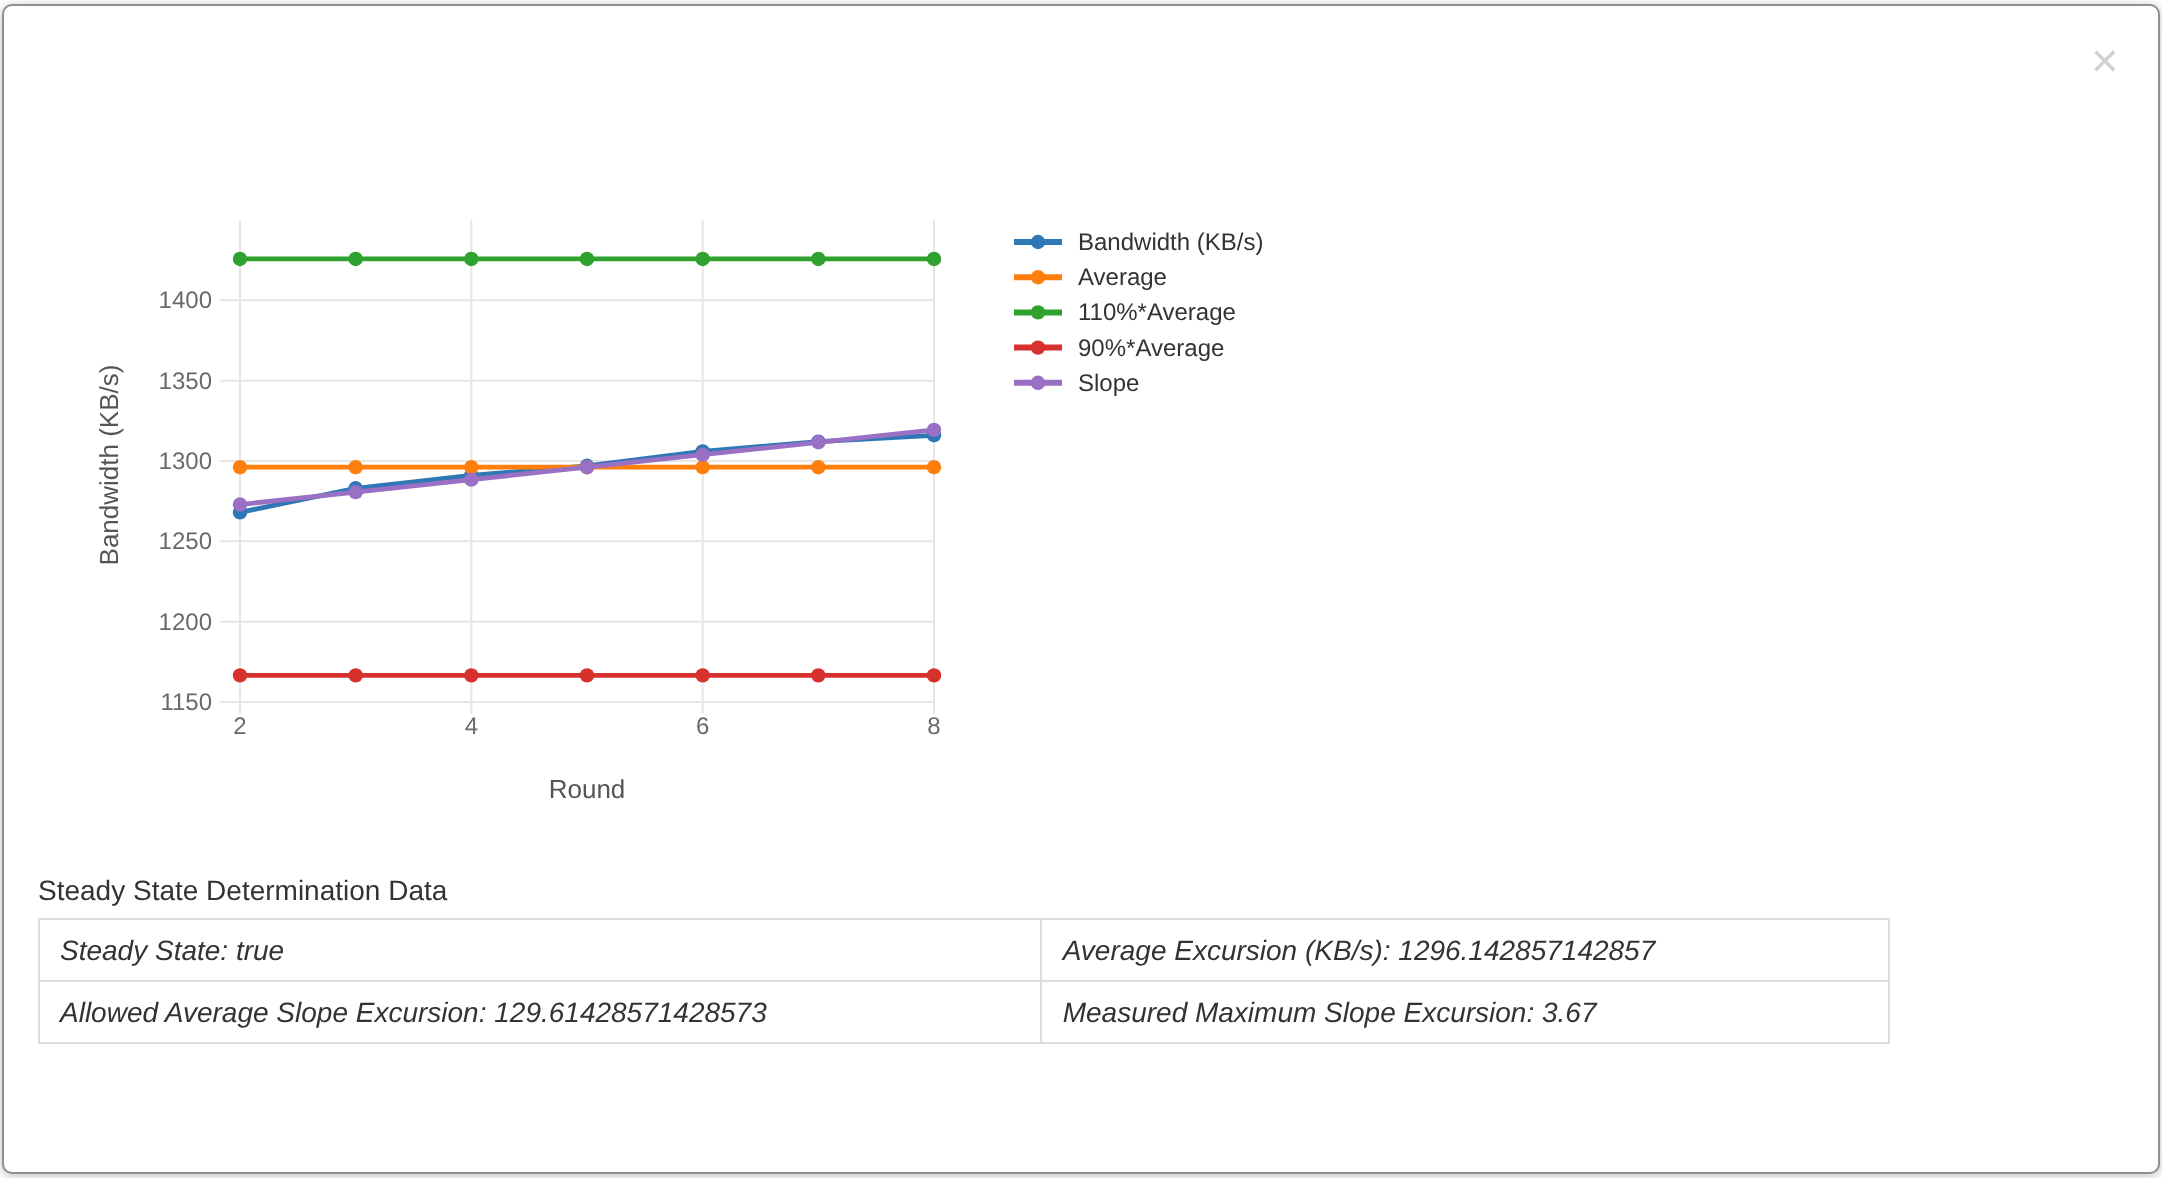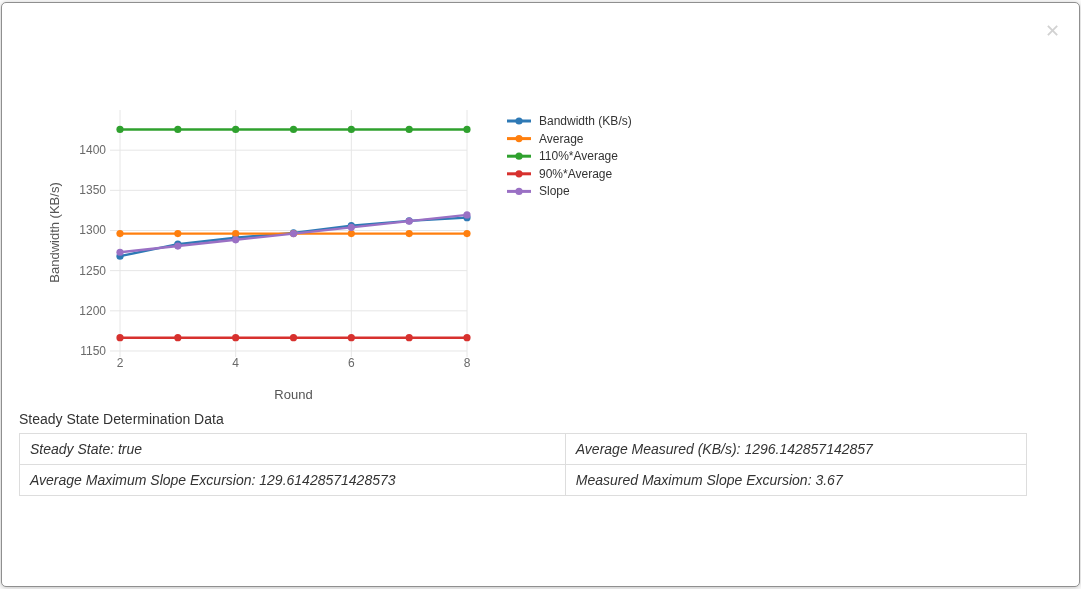--- a/index.html
+++ b/index.html
@@ -11,21 +11,21 @@
     position:absolute;left:1px;top:2px;width:1077px;height:583px;
     background:#fff;border:1px solid #8f8f8f;border-radius:5px;
     box-shadow:0 1px 6px rgba(0,0,0,0.25);
   }
   .close-btn{
     position:absolute;top:19px;right:19px;
     color:#d2d2d2;font-size:18px;font-weight:bold;line-height:1;
     cursor:pointer;user-select:none;
   }
   .chart-wrap{position:absolute;left:0;top:0;width:660px;height:420px;}
-  .table-block{position:absolute;left:17px;top:408px;width:1008px;}
+  .table-block{position:absolute;left:17px;top:434px;width:926px;}
   .table-title{font-size:14px;color:#333;margin:0 0 5px 0;line-height:17px;}
   table.ss-table{width:100%;border-collapse:collapse;background:#fff;table-layout:fixed;font-style:italic;}
   table.ss-table td{
     border:1px solid #ddd;padding:5px 10px;font-size:14px;color:#333;
     line-height:20px;white-space:nowrap;overflow:hidden;
   }
 </style>
 </head>
 <body>
 
@@ -118,23 +118,23 @@
   <div class="table-block">
     <div class="table-title">Steady State Determination Data</div>
     <table class="ss-table">
       <colgroup>
           <col style="width:54.2%">
           <col style="width:45.8%">
         </colgroup>
       <tbody>
         <tr>
           <td>Steady State: true</td>
-          <td>Average Measured (KB/s): 1296.142857142857</td>
+          <td>Average Excursion (KB/s): 1296.142857142857</td>
         </tr>
         <tr>
-          <td>Average Maximum Slope Excursion: 129.61428571428573</td>
+          <td>Allowed Average Slope Excursion: 129.61428571428573</td>
           <td>Measured Maximum Slope Excursion: 3.67</td>
         </tr>
       </tbody>
     </table>
   </div>
 
 </div>
 
 </body></html>

